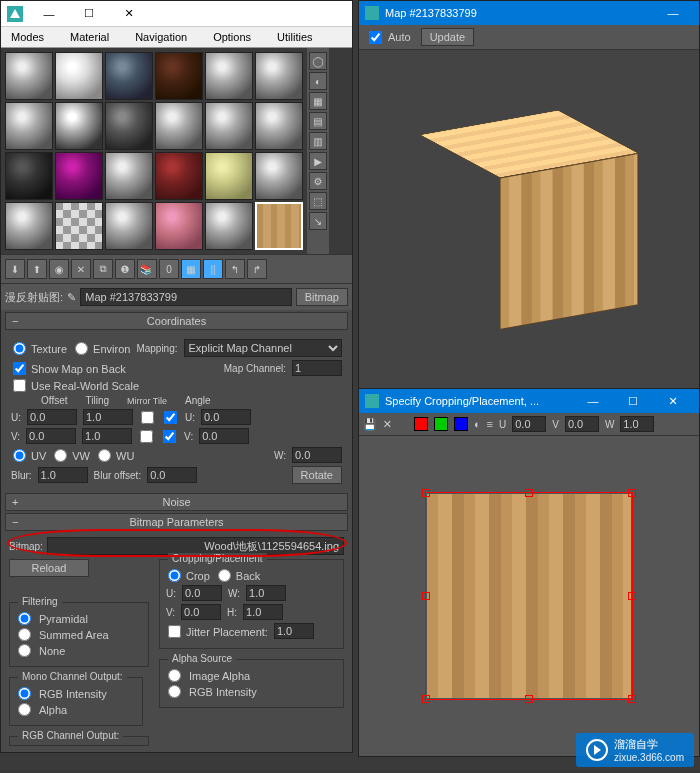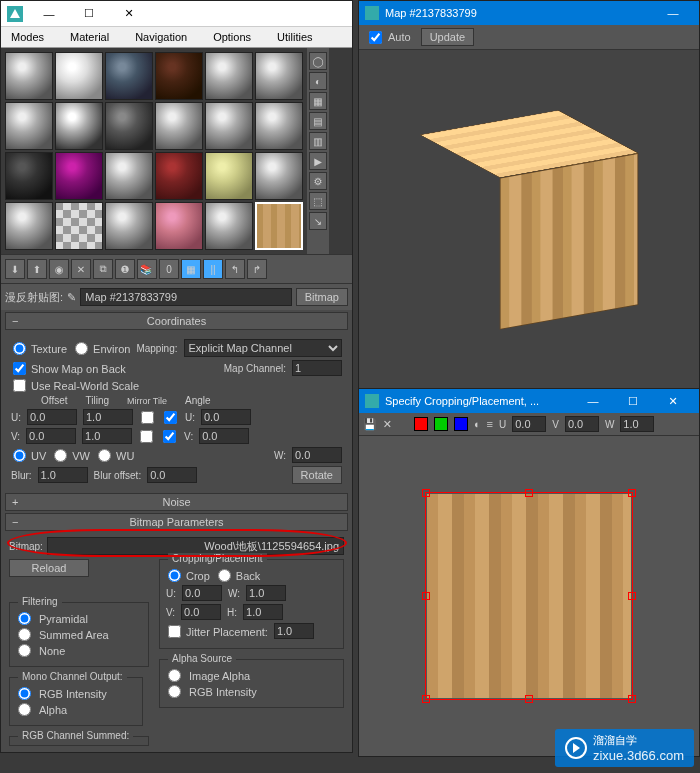--- a/index.html
+++ b/index.html
@@ -74,21 +74,21 @@
 .handle { position: absolute; width: 8px; height: 8px; border: 1px solid #f00; background: transparent; }
 .h-tl { top: -4px; left: -4px; } .h-tr { top: -4px; right: -4px; }
 .h-bl { bottom: -4px; left: -4px; } .h-br { bottom: -4px; right: -4px; }
 .h-t { top: -4px; left: 50%; margin-left: -4px; } .h-b { bottom: -4px; left: 50%; margin-left: -4px; }
 .h-l { left: -4px; top: 50%; margin-top: -4px; } .h-r { right: -4px; top: 50%; margin-top: -4px; }
 
 
 .watermark { position: absolute; right: 6px; bottom: 6px; background: rgba(0,120,215,.85); color: #fff; padding: 4px 10px; border-radius: 3px; font-size: 12px; display: flex; align-items: center; gap: 6px; z-index: 50; }
 .watermark .play { width: 22px; height: 22px; border: 2px solid #fff; border-radius: 50%; display: flex; align-items: center; justify-content: center; }
 .watermark .play::after { content: ""; border-left: 7px solid #fff; border-top: 5px solid transparent; border-bottom: 5px solid transparent; margin-left: 2px; }
-.watermark .sub { font-size: 13px; display: block; opacity: .9; }
+.watermark .sub { font-size: 10px; display: block; opacity: .9; }
 
 .topbar-bg { position: absolute; left: 358px; top: 0; right: 0; height: 12px; background: #1e4a6e; color: #8cf; font-size: 9px; padding-left: 120px; z-index: -1; }
 </style>
 </head>
 <body>
 
 <div class="topbar-bg">Autodesk 3ds Max 2015</div>
 
 <div class="mateditor">
   <div class="titlebar-me">
@@ -284,21 +284,21 @@
           <label class="row">
               <input type="radio" checked="" style="">
               <span>RGB Intensity</span>
             </label>
           <label class="row">
               <input type="radio" style="">
               <span>Alpha</span>
             </label>
         </div>
         <div class="group" style="margin:10px 0 0 0;padding-bottom:2px">
-          <span class="gtitle">RGB Channel Summed:</span>
+          <span class="gtitle">RGB Channel Output:</span>
         </div>
       </div>
       <div style="flex:1">
         <div class="group" style="margin:0">
           <span class="gtitle">Cropping/Placement</span>
           <div class="row">
             <label>
                 <input type="radio" checked="" style="">
                 <span>Crop</span>
               </label>

